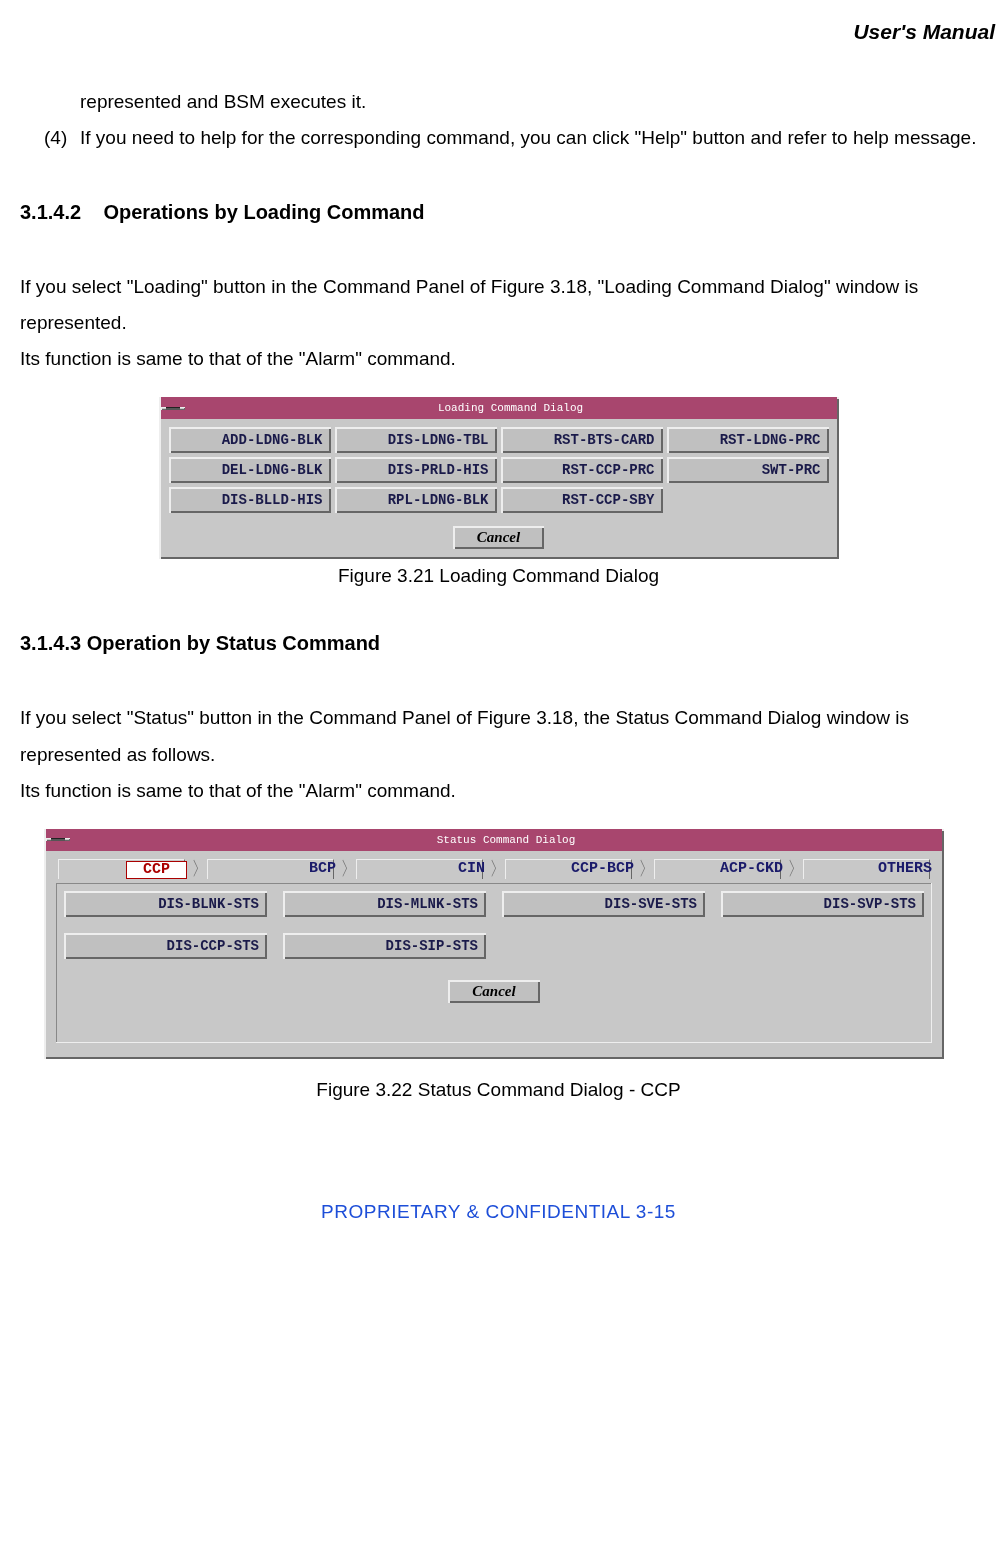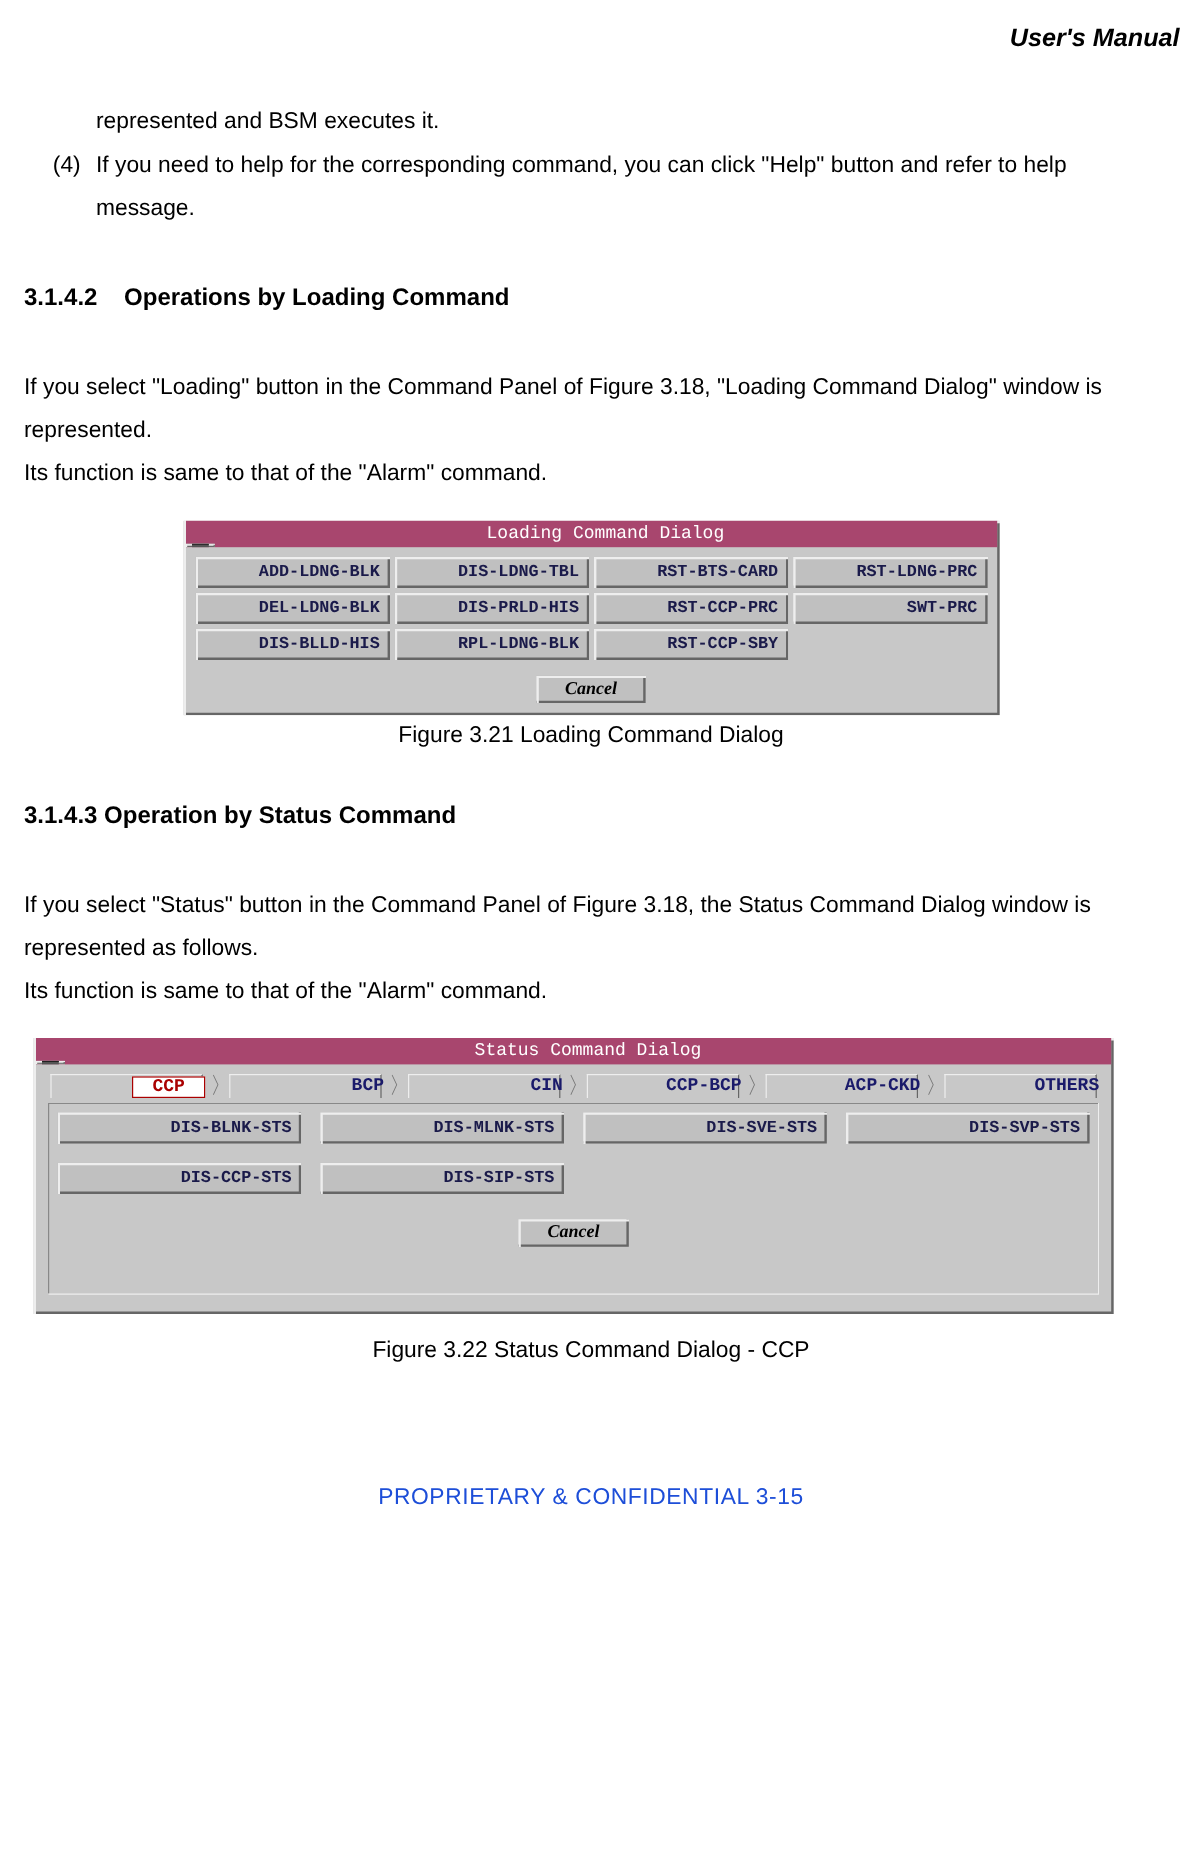--- a/index.html
+++ b/index.html
@@ -5,21 +5,21 @@
   body {
     font-family: Arial, Helvetica, sans-serif;
     font-size: 19px;
     margin: 0;
     padding: 0;
     color: #000;
     background: #fff;
     width: 1001px;
   }
   .page {
-    padding: 20px 16px 0 0;
+    padding: 20px 4px 0 0;
   }
   .header {
     text-align: right;
     font-weight: bold;
     font-style: italic;
     font-size: 21px;
     padding-right: 2px;
     margin-bottom: 40px;
   }
   .body-text {
@@ -58,23 +58,23 @@
   .dialog {
     margin: 0 auto;
     background: #c8c8c8;
     box-shadow: inset 2px 2px 0 #eee, inset -2px -2px 0 #666;
     padding: 0 0 8px 0;
   }
   .titlebar {
     background: #a8466e;
     color: #fff;
     font-family: "Courier New", monospace;
-    font-size: 15px;
+    font-size: 11px;
     display: flex;
-    align-items: flex-end;
+    align-items: center;
     height: 22px;
     line-height: 22px;
     margin: 2px;
   }
   .sysmenu {
     width: 24px;
     background: #c8c8c8;
     box-shadow: inset 1px 1px 0 #eee, inset -1px -1px 0 #666;
     margin-right: 0;
     display: flex;
@@ -250,21 +250,21 @@
     <div class="caption">Figure 3.21  Loading Command Dialog</div>
   </div>
 
   <div class="section-heading">3.1.4.3 Operation by Status Command</div>
 
   <div class="body-text">
     <div>If you select "Status" button in the Command Panel of Figure 3.18, the Status Command Dialog window is represented as follows.</div>
     <div>Its function is same to that of the "Alarm" command.</div>
   </div>
 
-  <div class="dialog-wrap" style="width:752px; margin-left:28px;">
+  <div class="dialog-wrap" style="width:752px; margin-left:44px;">
     <div class="dialog" style="width:900px;">
       <div class="titlebar">
         <div class="sysmenu">
             <div></div>
           </div>
         <div class="title-text">Status Command Dialog</div>
       </div>
       <div class="tab-row">
         <div class="tab active"><span class="lbl">CCP</span><div class="tab-frame"></div></div>
         <div class="tab-divider">〉</div>

